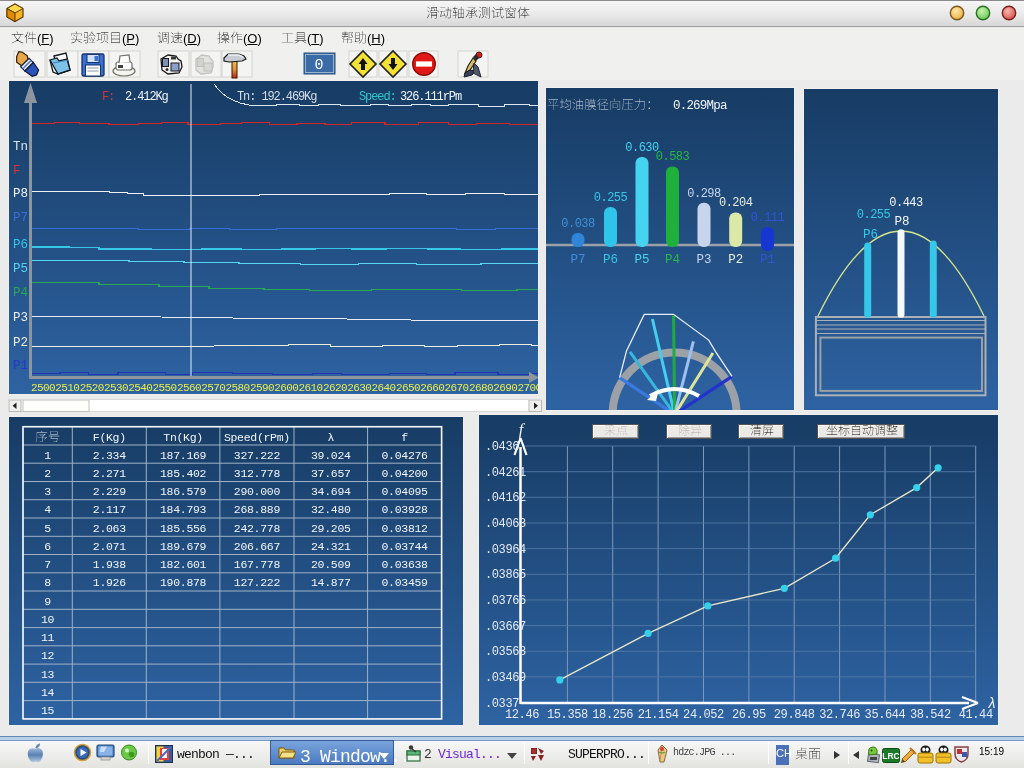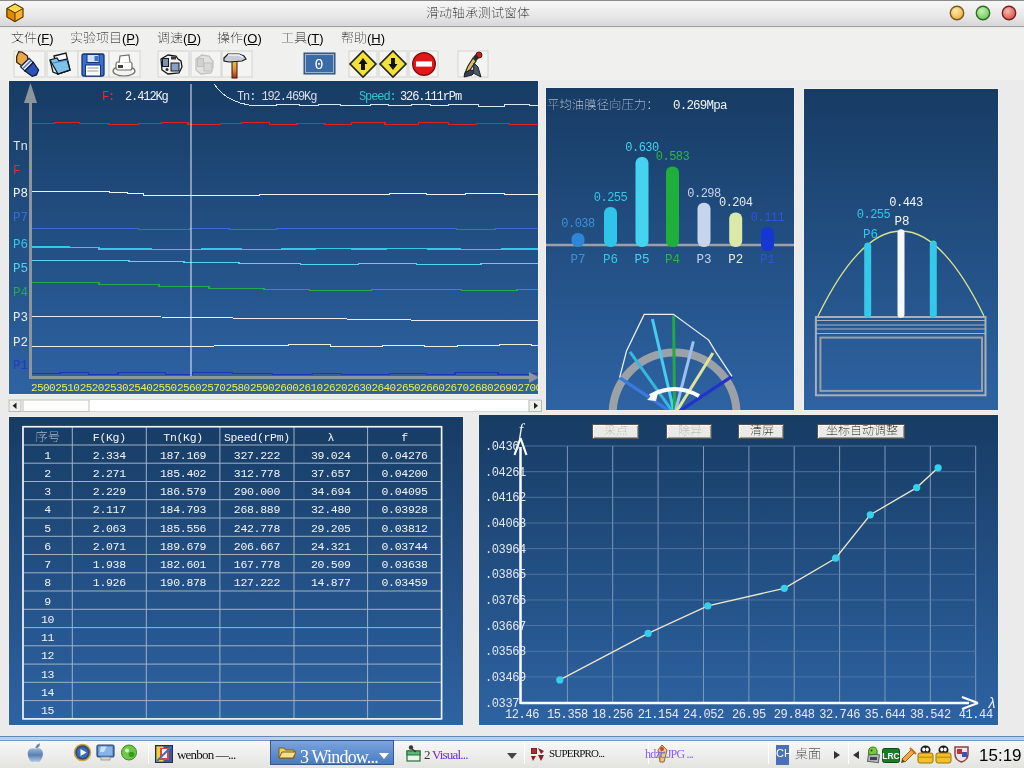--- a/index.html
+++ b/index.html
@@ -1,18 +1,18 @@
 <!DOCTYPE html>
 <html><head><meta charset="utf-8">
 <style>
 *{margin:0;padding:0;box-sizing:border-box}
 html,body{width:1024px;height:768px;overflow:hidden;background:#ebebeb;
  font-family:"Liberation Sans",sans-serif}
 .abs{position:absolute}
-.mono{font-family:Liberation Serif, serif}
+.mono{font-family:Liberation Mono, monospace}
 </style></head><body>
 <div class="abs" style="left:0;top:0;width:1024px;height:27px;
  background:linear-gradient(#f6f6f6,#e9e9e9 55%,#d7d7d7);border-bottom:1px solid #9f9f9f;border-top:1px solid #8a8a8a"></div>
 <svg class="abs" style="left:5px;top:3px" width="20" height="20">
  <polygon points="10,1 18,5.5 18,14 10,18.5 2,14 2,5.5" fill="#f7b32a" stroke="#5a3a00" stroke-width="1.2"></polygon>
  <polygon points="10,1 18,5.5 10,10 2,5.5" fill="#ffd84d" stroke="#5a3a00" stroke-width="1"></polygon>
  <polygon points="2,5.5 10,10 10,18.5 2,14" fill="#e08a00" stroke="#5a3a00" stroke-width="1"></polygon>
 </svg>
 <svg class="abs" style="left:949px;top:5px" width="16" height="16">
  <defs>
@@ -531,29 +531,29 @@
 </svg>
 <div class="abs mono" style="left:424px;top:747px;font-size:13px;letter-spacing:-0.8px;color:#333">2 <span style="color:#6d28d9">Visual...</span></div>
 <svg class="abs" style="left:506px;top:752px" width="12" height="8">
     <polygon points="1,1 11,1 6,7" fill="#444"></polygon>
   </svg>
 <div class="abs" style="left:524px;top:742px;width:1px;height:22px;background:#c8c8c4;border-right:1px solid #fff"></div>
 <svg class="abs" style="left:529px;top:746px" width="17" height="17">
 <path d="M2 2 L8 2 L8 8 L2 8 Z M9 2 L15 5 L12 8 Z M9 9 L15 9 L12 15 Z M2 10 L7 10 L4 15 Z" fill="#8a2020"></path>
 <path d="M3 3 L7 3 L7 7 L3 7Z" fill="#a83030"></path>
 </svg>
-<div class="abs mono" style="left:549px;top:747px;font-size:11px;letter-spacing:-0.8px;color:#111">SUPERPRO...</div>
+<div class="abs mono" style="left:568px;top:747px;font-size:13px;letter-spacing:-0.8px;color:#111">SUPERPRO...</div>
 <div class="abs" style="left:648px;top:742px;width:1px;height:22px;background:#c8c8c4;border-right:1px solid #fff"></div>
 <svg class="abs" style="left:655px;top:744px" width="15" height="20">
 <path d="M7 1 L12 6 L9 18 L5 18 L3 6 Z" fill="#e8c888" stroke="#8a6a30" stroke-width="1"></path>
 <path d="M7 2 L5 17" stroke="#c89850" stroke-width="1"></path>
 <circle cx="7" cy="5" r="2" fill="#d04040"></circle>
 <path d="M4 8 Q7 10 10 8" stroke="#6a9a40" stroke-width="1.5" fill="none"></path>
 </svg>
-<div class="abs mono" style="left:645px;top:747px;font-size:12px;letter-spacing:-0.8px;color:#8b5cf6">hdzc.JPG ...</div>
+<div class="abs mono" style="left:673px;top:747px;font-size:10px;letter-spacing:-0.8px;color:#404040">hdzc.JPG ...</div>
 <div class="abs" style="left:768px;top:742px;width:1px;height:22px;background:#c8c8c4;border-right:1px solid #fff"></div>
 <div class="abs" style="left:776px;top:745px;width:13px;height:20px;background:#4a70b8;color:#fff;font-size:11px;text-align:center;line-height:16px">CH</div>
 <svg style="position:absolute;left:794px;top:747px" width="28" height="17">
     <path fill="#111" d="M1.8 8.4H13.2V8.8H1.8ZM7.3 7.1H7.7V12.3H7.3ZM6.8 8.5 7.2 8.6Q6.6 9.4 5.7 10.1Q4.8 10.8 3.8 11.3Q2.8 11.9 1.9 12.2Q1.8 12.1 1.8 12.1Q1.7 12 1.7 11.9Q1.6 11.9 1.6 11.8Q2.5 11.5 3.5 11Q4.5 10.5 5.4 9.9Q6.3 9.2 6.8 8.5ZM8.1 8.5Q8.6 9.2 9.5 9.9Q10.4 10.5 11.4 11Q12.4 11.5 13.4 11.8Q13.3 11.8 13.3 11.9Q13.2 12 13.1 12.1Q12.1 11.8 11.1 11.3Q10.1 10.8 9.2 10.1Q8.3 9.4 7.7 8.6ZM7.2 0.7H7.6V3.4H7.2ZM3.7 5.4V6.9H11.3V5.4ZM3.7 3.6V5H11.3V3.6ZM3.3 3.3H11.7V7.2H3.3ZM7.4 1.7H12.8V2.1H7.4Z M18.6 6.5H22.3V6.9H18.6ZM18.6 8.8H22.4V9.2H18.6ZM15.7 11.3H25.3V11.6H15.7ZM15.5 4.1H25.5V12.4H25.1V4.5H15.9V12.4H15.5ZM18.3 4.3H18.7V11.5H18.3ZM22.2 4.3H22.6V11.4H22.2ZM20.2 1.8 20.6 1.9Q20.5 2.5 20.3 3.2Q20.1 3.9 19.9 4.3L19.5 4.2Q19.7 3.9 19.8 3.5Q19.9 3 20 2.6Q20.1 2.2 20.2 1.8ZM14.9 1.6H26.2V2H14.9Z"></path>
   </svg>
 <svg class="abs" style="left:832px;top:750px" width="10" height="10">
     <polygon points="2,1 8,5 2,9" fill="#333"></polygon>
   </svg>
 <div class="abs" style="left:848px;top:742px;width:1px;height:22px;background:#c8c8c4;border-right:1px solid #fff"></div>
 <svg class="abs" style="left:851px;top:750px" width="10" height="10">
@@ -586,12 +586,12 @@
 <ellipse cx="6.8" cy="4.5" rx="1.6" ry="2" fill="#fff"></ellipse>
 <ellipse cx="10.2" cy="4.5" rx="1.6" ry="2" fill="#fff"></ellipse>
 <rect x="1" y="8" width="15" height="10" rx="2" fill="#f4c028" stroke="#9a7408" stroke-width="1"></rect>
 <rect x="1" y="11.5" width="15" height="1.5" fill="#c89818"></rect>
 </svg>
 <svg class="abs" style="left:953px;top:745px" width="17" height="18">
 <path d="M2 2 L15 2 L15 9 Q15 15 8.5 17 Q2 15 2 9 Z" fill="#e8e8f0" stroke="#8a4040" stroke-width="1.5"></path>
 <rect x="4" y="4" width="5" height="5" fill="#c03030"></rect>
 <rect x="9" y="7" width="5" height="5" fill="#3858b0"></rect>
 </svg>
-<div class="abs" style="left:979px;top:746px;font-size:17px;color:#000">15:19</div>
+<div class="abs" style="left:979px;top:746px;font-size:10px;color:#000">15:19</div>
 </body></html>

